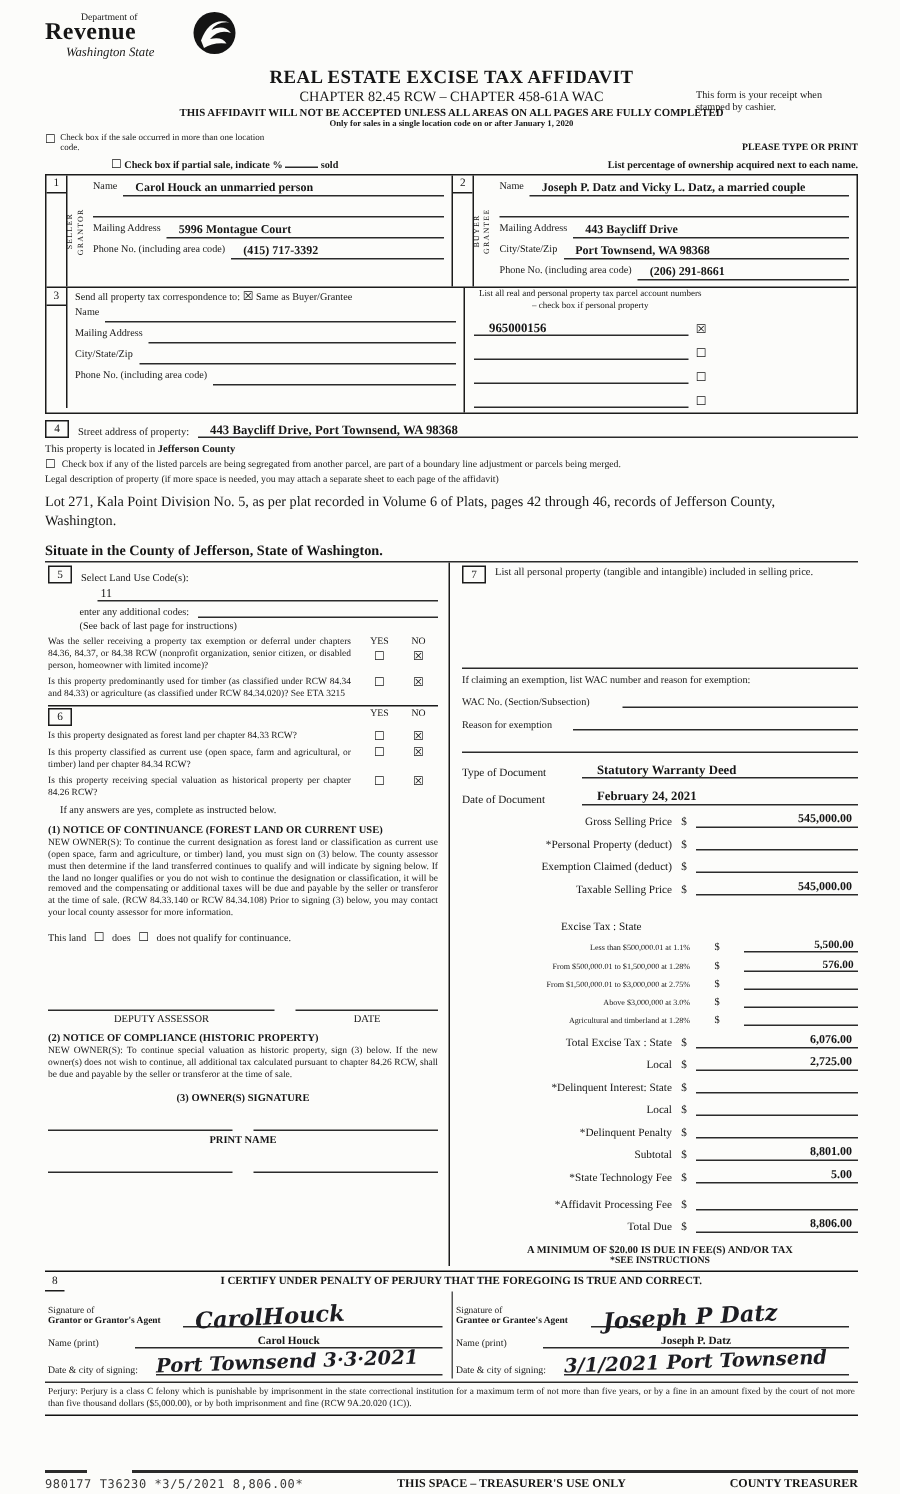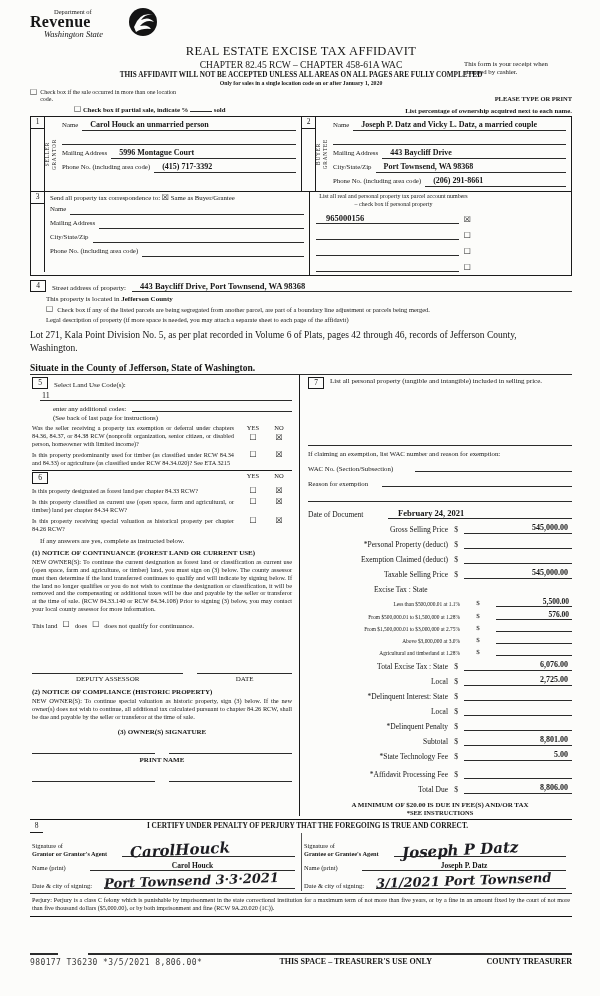--- a/index.html
+++ b/index.html
@@ -11,21 +11,21 @@
   .hand{font-family:"DejaVu Serif",serif;font-style:italic;font-weight:bold;color:#1d1d22}
 
   
   .hdr{position:relative}
   .logo{position:relative;width:160px;height:44px}
   .dept{font-size:6.5px;margin-left:24px}
   .rev{font-size:16px;font-weight:bold;line-height:.85;letter-spacing:.3px}
   .wstate{font-size:8.5px;font-style:italic;margin-left:14px}
   .logo svg{position:absolute;left:96px;top:-2px}
   .titleblock{text-align:center;margin-top:-8px}
-  .t1{font-size:12.5px;font-weight:normal;letter-spacing:.3px}
+  .t1{font-size:12.5px;font-weight:bold;letter-spacing:.3px}
   .t2{font-size:9.5px;margin-top:1px}
   .t3{font-size:7.2px;font-weight:bold;margin-top:1px}
   .t4{font-size:5.8px;font-weight:bold;margin-top:1px}
   .receipt{position:absolute;right:2px;top:52px;width:106px;font-size:6.8px;line-height:1.2}
 
   
   .cbrow1{display:flex;justify-content:space-between;align-items:flex-start;margin-top:3px;font-size:6px;line-height:1.2}
   .cbrow1 .left{display:flex;gap:3px;width:150px}
   .ptp{font-size:6.5px;font-weight:bold;margin-top:6px}
   .cbrow2{display:flex;justify-content:space-between;align-items:flex-end;font-size:6.8px;font-weight:bold;margin:1px 0 2px 44px}
@@ -53,33 +53,33 @@
   .prow{display:flex;align-items:flex-end;margin-top:5px}
   .pline{flex:1;border-bottom:1px solid #2b2b2b;font-weight:bold;font-size:8.5px;padding-left:10px;min-height:10px}
   .prow .cb{margin-left:5px}
   .r3c{flex:1;box-sizing:border-box;border-left:1px solid #1b1b1b;padding:1px 8px 3px;font-size:6.3px}
   .arow{border-bottom:1px solid #2b2b2b;margin-top:5px;min-height:10px;font-weight:bold;font-size:8px;text-align:center}
 
   
   .numbox{width:14px;height:10px;border:1px solid #1b1b1b;font-size:7.5px;text-align:center;line-height:10px;flex:none}
   .s4top{display:flex;align-items:flex-end;gap:6px;margin-top:4px;font-size:7px}
   .s4top .fval{font-size:8.5px}
-  .ind{margin-left:16px}
+  .ind{}
   .s4loc{font-size:7px;margin-top:3px}
   .s4seg{font-size:6.5px;margin-top:3px;display:flex;gap:4px;align-items:flex-start}
   .s4leg{font-size:6.5px;margin-top:2px}
   .legal{font-size:9.5px;font-weight:normal;line-height:1.3;margin-top:6px;width:520px}
   .situate{font-size:9.5px;font-weight:bold;margin-top:9px;border-bottom:1px solid #2b2b2b;padding-bottom:1px}
 
   
   .cols{display:flex;align-items:stretch}
   .lcol{width:270px;box-sizing:border-box;border-right:1px solid #1b1b1b;padding:2px 7px 0 2px;flex:none}
   .rcol{flex:1;box-sizing:border-box;padding:2px 0 0 8px}
   .s5head{display:flex;gap:6px;font-size:7px;align-items:flex-end}
-  .code{font-weight:normal;font-size:8px;border-bottom:1px solid #2b2b2b;margin-left:8px;margin-top:2px;padding-left:2px}
+  .code{font-weight:normal;font-size:8px;border-bottom:1px solid #2b2b2b;margin-left:33px;margin-top:2px;padding-left:2px}
   .addl{display:flex;font-size:6.8px;margin:2px 0 0 21px;align-items:flex-end}
   .addl .ul{flex:1;margin-left:6px;min-height:8px}
   .seeback{font-size:6.8px;margin:2px 0 0 21px}
   .q{display:flex;font-size:6.3px;margin-top:3px;line-height:1.25;align-items:flex-start}
   .qtext{flex:1;text-align:justify;padding-right:6px}
   .ycol,.ncol{width:26px;text-align:center;flex:none;display:flex;flex-direction:column;align-items:center;gap:2px;font-size:6.5px}
   .s6div{border-top:1px solid #1b1b1b;margin-top:4px;padding-top:1px}
   .ifyes{font-size:6.8px;margin:4px 0 0 8px}
   .nt{font-size:7px;font-weight:bold;margin-top:5px}
   .nb{font-size:6.35px;text-align:justify;line-height:1.25;margin-top:1px}
@@ -101,21 +101,21 @@
   .exnote{font-size:6.8px;margin-top:4px}
   .wacrow{display:flex;font-size:6.8px;margin-top:5px;align-items:flex-end}
   .wacrow .ul{min-height:9px}
   .docrow{display:flex;align-items:flex-end;font-size:7.5px;margin-top:7px}
   .docrow .lbl{width:80px;flex:none}
   .docrow .fval{font-size:8.5px;padding-left:10px}
   .mrow{display:flex;align-items:flex-end;margin-top:4px;font-size:7.5px}
   .mlabel{width:140px;text-align:right;flex:none}
   .md{width:16px;text-align:center;flex:none}
   .mval{flex:1;border-bottom:1px solid #2b2b2b;font-weight:bold;font-size:8px;text-align:right;padding-right:4px;min-height:10px}
-  .exhead{font-size:7.5px;margin:6px 0 0 66px}
+  .exhead{font-size:7.5px;margin:16px 0 0 66px}
   .brow{display:flex;align-items:flex-end;margin-top:3px}
   .blabel{width:152px;text-align:right;font-size:5.4px;flex:none}
   .bd{width:36px;text-align:center;font-size:7px;flex:none}
   .bval{flex:1;border-bottom:1px solid #2b2b2b;font-weight:bold;font-size:7.5px;text-align:right;padding-right:3px;min-height:8px}
   .minnote{text-align:center;font-weight:bold;font-size:7px;margin-top:7px}
   .seeinstr{text-align:center;font-weight:bold;font-size:6.5px}
 
   
   .s8{border-top:1.5px solid #111;margin-top:3px}
   .s8head{display:flex;align-items:flex-start;padding-top:1px}
@@ -137,21 +137,21 @@
   .perj{border-top:1px solid #2b2b2b;border-bottom:1.5px solid #111;margin-top:2px;padding:2px 2px 3px;
         font-size:6.2px;text-align:justify;line-height:1.3}
 
   
   .foot{margin-top:36px}
   .flines{display:flex;align-items:flex-end}
   .fshort{width:28px;border-bottom:2px solid #2b2b2b}
   .flong{flex:1;border-bottom:2px solid #2b2b2b;margin-left:30px}
   .frow{display:flex;align-items:flex-start;margin-top:3px}
   .stamp{font-family:"DejaVu Sans Mono",monospace;font-size:8px;letter-spacing:.4px;color:#3a3a3a;width:220px;flex:none}
-  .fspace{flex:1;text-align:right;font-weight:bold;font-size:8px;margin-top:-1px}
+  .fspace{flex:1;text-align:center;font-weight:bold;font-size:8px;margin-top:-1px}
   .ftreas{width:140px;text-align:right;font-weight:bold;font-size:8px;margin-top:-1px;flex:none}
 </style>
 </head>
 <body>
 
 <div class="page">
 
   <div class="hdr">
     <div class="logo">
       <div class="dept">Department of</div>
@@ -430,20 +430,24 @@
         </div>
       <div class="wacrow">
           <span>Reason for exemption</span>
           <span class="ul" style="flex:1;margin-left:14px"></span>
         </div>
       <div class="wacrow">
           <span class="ul" style="flex:1"></span>
         </div>
 
       <div class="docrow">
+          <span class="lbl">Type of Document</span>
+          <span class="fval">Statutory Warranty Deed</span>
+        </div>
+      <div class="docrow">
           <span class="lbl">Date of Document</span>
           <span class="fval">February 24, 2021</span>
         </div>
 
       <div class="mrow">
           <span class="mlabel">Gross Selling Price</span>
           <span class="md">$</span>
           <span class="mval">545,000.00</span>
         </div>
       <div class="mrow">

